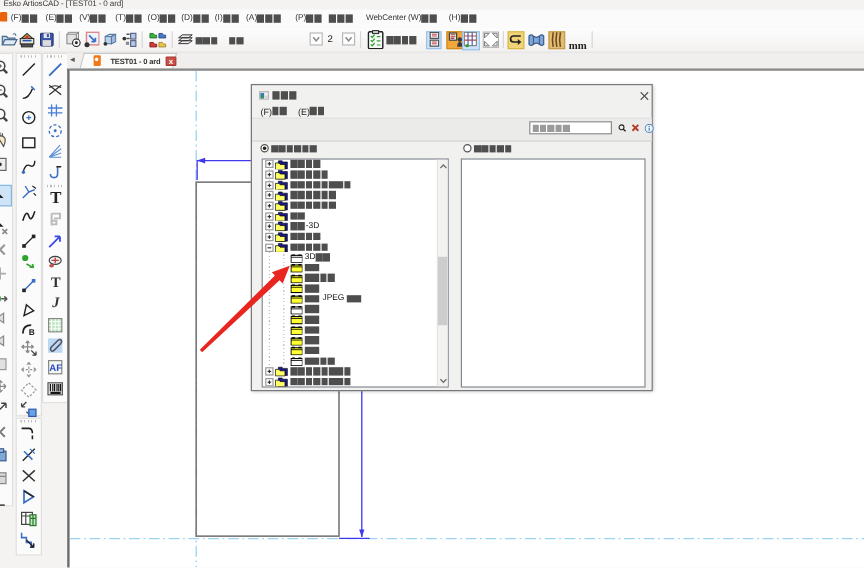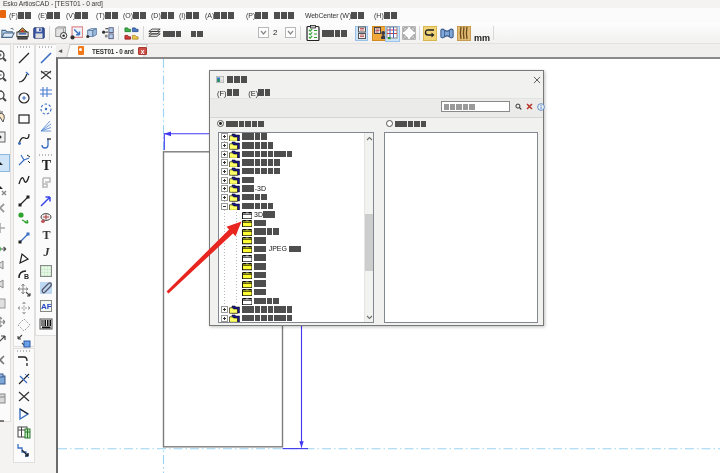--- a/index.html
+++ b/index.html
@@ -166,21 +166,21 @@
 
   <svg class="abs" style="left:440px;top:3.5px;" width="14" height="13" viewBox="0 0 16 14">
       <path d="M1 3 Q3 1 5 3 Q8 5.5 11 3 Q13 1 15 3 L15 11 Q13 13 11 11 Q8 8.5 5 11 Q3 13 1 11 Z" fill="#7fa8d8" stroke="#3a5a8a" stroke-width="1.2"></path>
       <path d="M5 3 Q5.5 7 5 11 M11 3 Q10.5 7 11 11" stroke="#3a5a8a" stroke-width="1" fill="none"></path>
     </svg>
 
   <div class="abs" style="left:457px;top:2.5px;width:14px;height:15px;background:#e2bc74;border:1px solid #c89c4e;"></div>
   <svg class="abs" style="left:458px;top:3px;" width="12" height="14" viewBox="0 0 12 14">
       <path d="M3 1 Q1.8 7 3 13 M6 1 Q4.8 7 6 13 M9 1 Q7.8 7 9 13" stroke="#6b4a1a" stroke-width="1.3" fill="none"></path>
     </svg>
-  <div class="abs" style="left:474px;top:10px;font-size:9px;font-weight:bold;color:#222;">mm</div>
+  <div class="abs" style="left:474px;top:10px;font-size:9px;font-weight:bold;color:#222;font-family:Liberation Serif, serif;">mm</div>
   <div class="abs" style="left:493px;top:3px;width:1px;height:14px;background:#d8d8d8;"></div>
 </div>
 
 <div id="leftbar" class="abs" style="left:0;top:44px;width:56px;height:429px;background:#f4f3f2;overflow:hidden;">
 
   <div class="abs" style="left:-12px;top:0;width:23px;height:378px;background:#fbfbfb;border:1px solid #e0dfde;"></div>
   <div id="col1" class="abs" style="left:0;top:0;width:11px;height:429px;">
     <svg class="abs" style="left:-8px;top:4px;" width="17" height="17" viewBox="0 0 17 17">
         <circle cx="8" cy="7" r="4" fill="none" stroke="#444" stroke-width="1.3"></circle>
         <path d="M11 10 L14 13" stroke="#444" stroke-width="2"></path>

